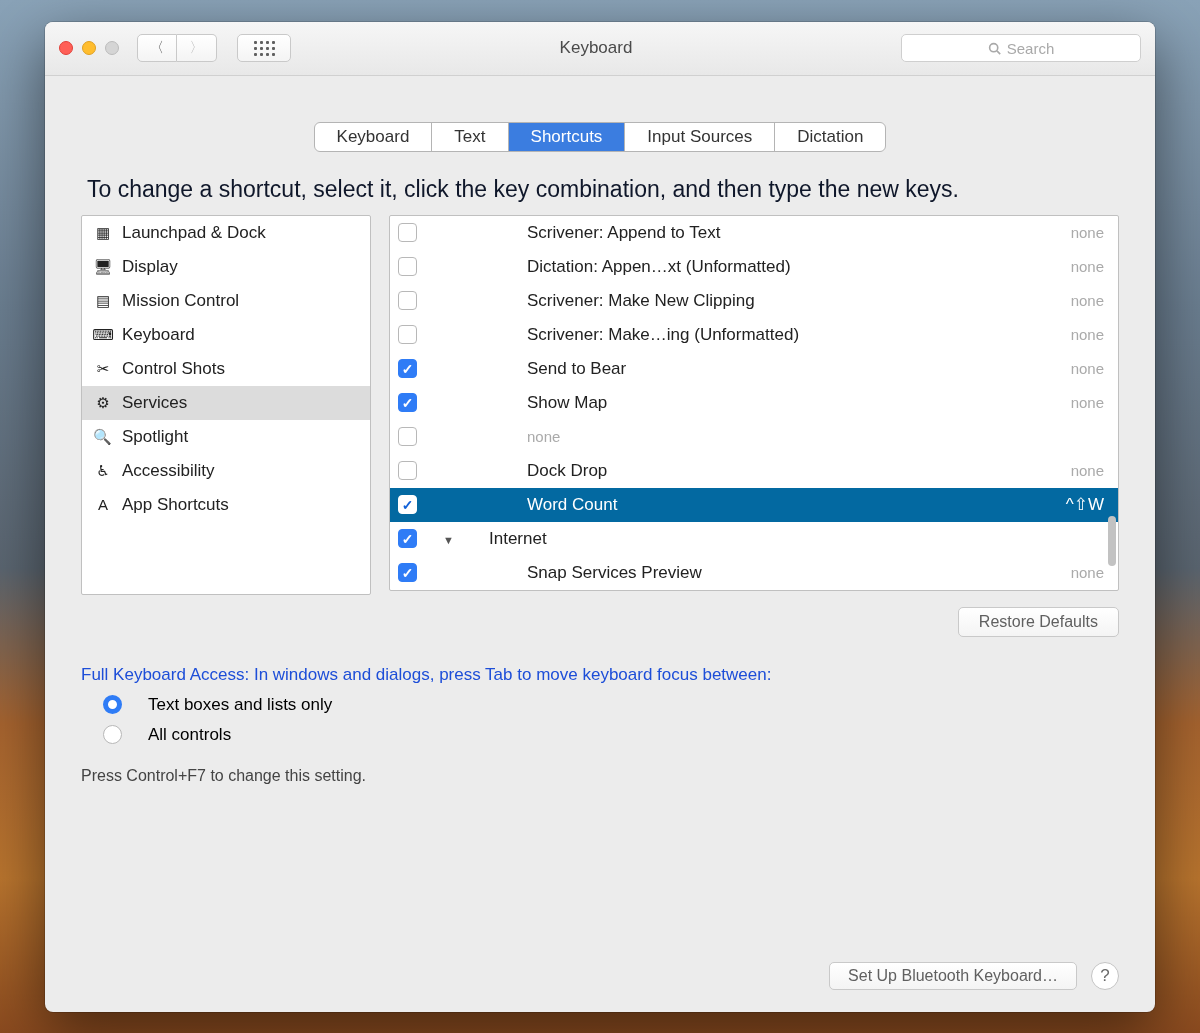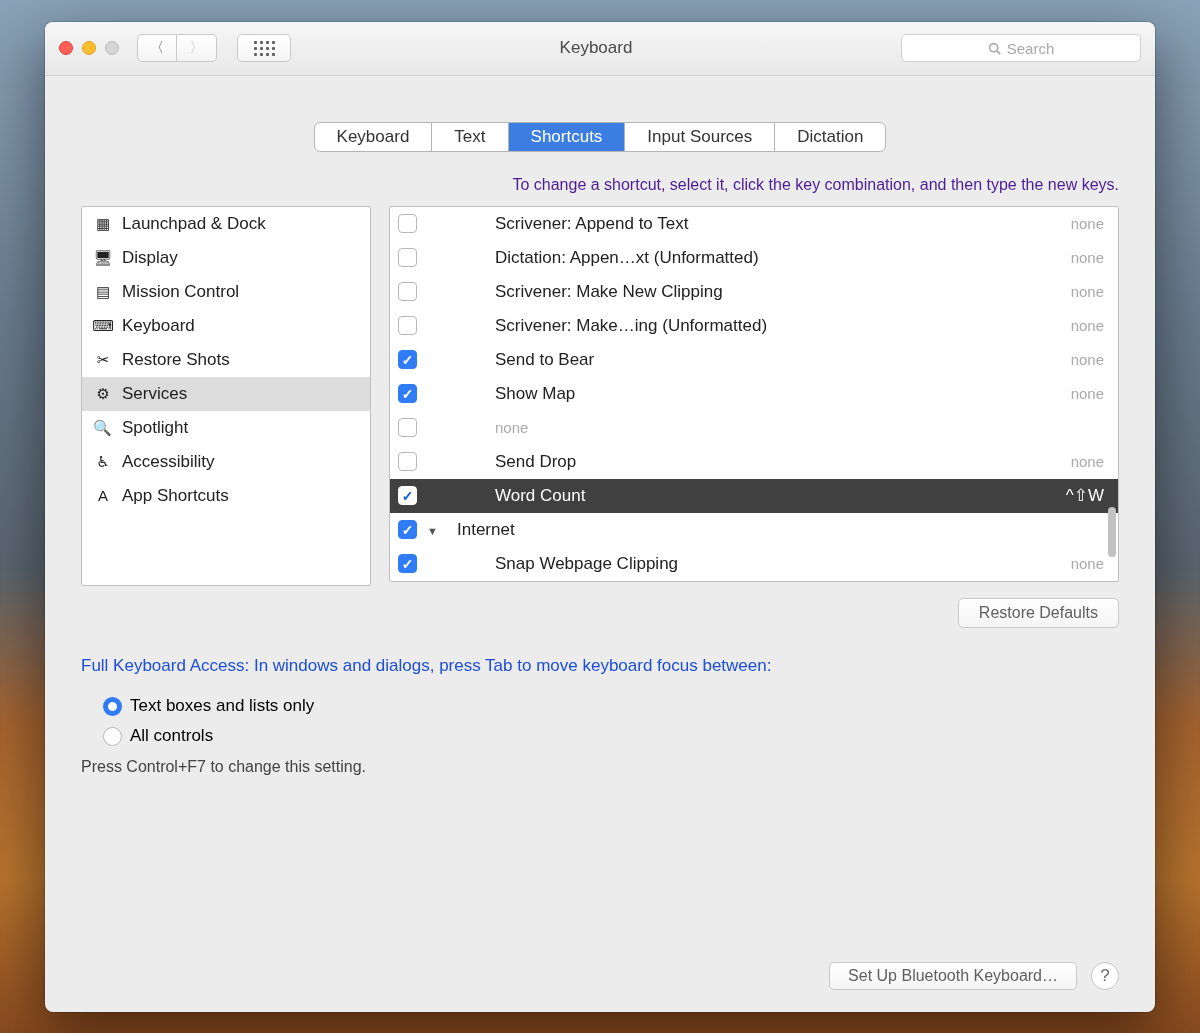--- a/index.html
+++ b/index.html
@@ -55,41 +55,41 @@
   display:flex; margin: 0 auto 0 auto;
   border:1px solid #b4b4b4; border-radius:6px; overflow:hidden;
   background:#fff; height:30px;
 }
 .tab {
   padding: 0 22px; font-size:17px; color:#333;
   display:flex; align-items:center; border-right:1px solid #b4b4b4;
 }
 .tab:last-child { border-right:none; }
 .tab.active { background:#3b7de0; color:#fff; }
-.instruction { font-size:16px; color:#4c1d95; margin: 24px 0 12px 6px; text-align: right; }
+.instruction { font-size:23px; color:#0f172a; margin: 24px 0 12px 6px; }
 
 .columns { display:flex; gap:18px; }
 .listbox {
   background:#fff; border:1px solid #c0c0c0; border-radius:2px;
 }
 .sidebar { width: 290px; height: 380px; overflow:auto; }
 .sidebar-item {
   display:flex; align-items:center; gap:8px;
   height: 34px; padding: 0 10px; font-size:17px; color:#222;
 }
 .sidebar-item.selected { background:#dcdcdc; }
 .sidebar-icon { width:22px; height:20px; display:flex; align-items:center; justify-content:center; font-size:15px; }
 
 .rightcol { flex:1; display:flex; flex-direction:column; }
 .services { flex:1; height:380px; overflow:hidden; position:relative; }
 .svc-row {
   display:flex; align-items:center; height:34px;
-  padding: 0 14px 0 8px; font-size:17px; color:#222; gap:10px;
-}
-.svc-row.selected { background:#404040; color:#fff; }
+  padding: 0 14px 0 8px; font-size:17px; color:#222; gap:26px;
+}
+.svc-row.selected { background:#0369a1; color:#fff; }
 .svc-check {
   width:19px; height:19px; border:1px solid #b8b8b8; border-radius:4px; background:#fff;
   display:flex; align-items:center; justify-content:center; flex-shrink:0;
 }
 .svc-check.checked { background:#2f7cf6; border-color:#2f7cf6; }
 .svc-check.checked::after { content:"✓"; color:#fff; font-size:14px; font-weight:bold; }
 .selected .svc-check.checked { background:#fff; border-color:#fff; }
 .selected .svc-check.checked::after { color:#1161d8; }
 .svc-indent { width:58px; flex-shrink:0; }
 .svc-indent.grp { width:20px; }
@@ -98,21 +98,21 @@
 .selected .svc-shortcut { color:#fff; font-size:17px; }
 .disclosure { width:12px; display:inline-block; margin-right:2px; color:#555; font-size:11px; }
 .scrollbar-thumb {
   position:absolute; right:2px; top:300px; width:8px; height:50px; background:#c2c2c2; border-radius:4px;
 }
 
 .restore { align-self:flex-end; margin-top:16px; height:30px; padding:0 20px; font-size:16px; }
 
 .kbaccess { margin-top: 28px; font-size:17px; color:#1d4ed8; }
 .radios { margin: 10px 0 0 22px; }
-.radio-row { display:flex; align-items:flex-end; gap:8px; height:30px; font-size:17px; }
+.radio-row { display:flex; align-items:flex-start; gap:26px; height:30px; font-size:17px; }
 .radio {
   width:19px; height:19px; border-radius:50%; border:1px solid #b8b8b8; background:#fff;
   display:flex; align-items:center; justify-content:center;
 }
 .radio.checked { border:5px solid #2f7cf6; }
 .hint { font-size:16px; color:#444; margin-top:12px; }
 
 .footer {
   margin-top:auto; padding-top:48px;
   display:flex; justify-content:flex-end; align-items:center; gap:14px;
@@ -193,21 +193,21 @@
           <div class="sidebar-item">
             <span class="sidebar-icon">▤</span>
             <span>Mission Control</span>
           </div>
           <div class="sidebar-item">
             <span class="sidebar-icon">⌨</span>
             <span>Keyboard</span>
           </div>
           <div class="sidebar-item">
             <span class="sidebar-icon">✂</span>
-            <span>Restore Shots</span>
+            <span>Control Shots</span>
           </div>
           <div class="sidebar-item selected">
             <span class="sidebar-icon">⚙</span>
             <span>Services</span>
           </div>
           <div class="sidebar-item">
             <span class="sidebar-icon">🔍</span>
             <span>Spotlight</span>
           </div>
           <div class="sidebar-item">
@@ -258,39 +258,39 @@
               <span class="svc-shortcut">none</span>
             </div>
             <div class="svc-row">
               <span class="svc-check"></span>
               <span class="svc-indent"></span>
               <span class="svc-shortcut">none</span>
             </div>
             <div class="svc-row">
               <span class="svc-check"></span>
               <span class="svc-indent"></span>
-              <span class="svc-label">Send Drop</span>
+              <span class="svc-label">Dock Drop</span>
               <span class="svc-shortcut">none</span>
             </div>
             <div class="svc-row selected">
               <span class="svc-check checked"></span>
               <span class="svc-indent"></span>
               <span class="svc-label">Word Count</span>
               <span class="svc-shortcut">^⇧W</span>
             </div>
             <div class="svc-row">
               <span class="svc-check checked"></span>
               <span class="svc-indent grp"><span class="disclosure">▼</span></span>
               <span class="svc-label">Internet</span>
               <span class="svc-shortcut"></span>
             </div>
             <div class="svc-row">
               <span class="svc-check checked"></span>
               <span class="svc-indent"></span>
-              <span class="svc-label">Snap Webpage Clipping</span>
+              <span class="svc-label">Snap Services Preview</span>
               <span class="svc-shortcut">none</span>
             </div>
             <div class="scrollbar-thumb"></div>
         </div>
         <div class="btn restore">Restore Defaults</div>
       </div>
     </div>
 
     <div class="kbaccess">Full Keyboard Access: In windows and dialogs, press Tab to move keyboard focus between:</div>
     <div class="radios" id="radios">

